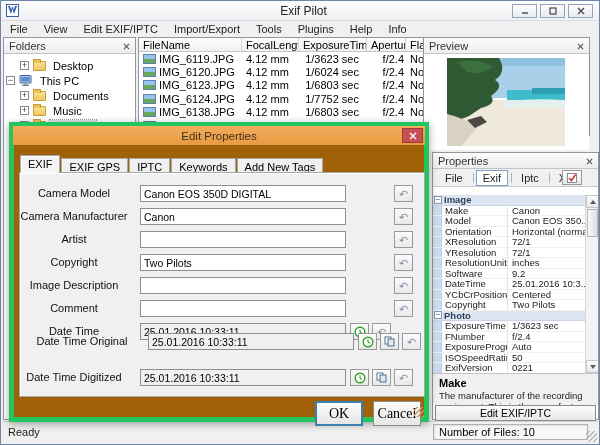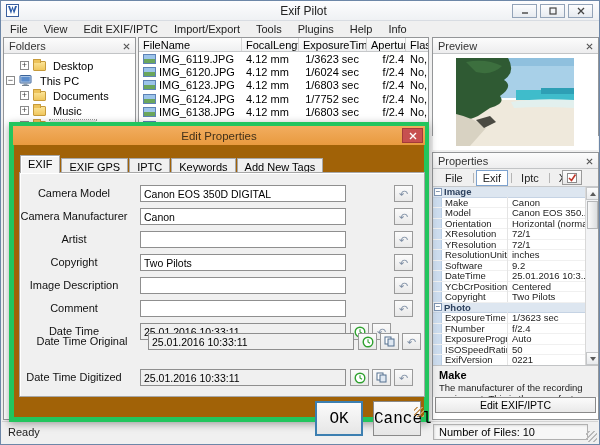--- a/index.html
+++ b/index.html
@@ -71,21 +71,21 @@
   
   .ptabs { display: flex; align-items: center; height: 18px; background: #f0f0f0;
            border-bottom: 1px solid #c6c8ca; padding-left: 5px; position: relative; }
   .ptab { padding: 1px 6px; margin-right: 1px; color: #222; border: 1px solid transparent; }
   .ptab.active { background: #fff; border: 1px solid #7da2ce; }
   .ptab-sep { width: 1px; height: 10px; background: #b5b5b5; margin: 0 2px; }
   .chkbtn { position: absolute; right: 16px; top: 1px; width: 20px; height: 15px;
             border: 1px solid #9a9a9a; background: linear-gradient(#fcfcfc,#e8e8e8);
             display: flex; align-items: center; justify-content: center; }
 
-  .pgrid { position: relative; height: 178px; overflow: hidden; background: #fff; font-size: 9.5px; }
+  .pgrid { position: relative; height: 178px; overflow: hidden; background: #fff; font-size: 9.5px; margin-top: 8px; }
   .pgrid-rows { position: absolute; left: 0; top: 0; right: 13px; }
   .prow { display: flex; height: 10.5px; align-items: center; border-bottom: 1px solid #f0f0f0; }
   .prow.group { background: #dde6f0; border-bottom: 1px solid #c5d3e4; }
   .pgbox { width: 8px; height: 8px; border: 1px solid #7f96b5; background: #fff; margin: 0 2px 0 1px;
            display: inline-flex; align-items: center; justify-content: center; font-size: 8px; line-height: 6px; color: #33527a; }
   .pgbox::before { content: "\2212"; }
   .pglabel { font-weight: bold; color: #2d415e; }
   .pgut { width: 9px; align-self: stretch; background: #ccdcee; border-right: 1px solid #b9cde4; flex: 0 0 9px; }
   .plabel { width: 66px; padding-left: 3px; overflow: hidden; white-space: nowrap; border-right: 1px solid #e4e4e4; color: #222; }
   .pval { flex: 1; padding-left: 4px; overflow: hidden; white-space: nowrap; color: #222; }
@@ -134,22 +134,22 @@
   .drow { position: absolute; left: 0; width: 406px; height: 17px; }
   .dlabel { position: absolute; left: 0; width: 120px; top: 2px; text-align: center; color: #111; }
   .dinput { position: absolute; left: 126px; top: 0; width: 206px; height: 17px;
             border: 1px solid #8f8f8f; background: #fff; font-family: inherit; font-size: 10.5px; padding: 0 3px; }
   .dinput.ro { background: #f0f0f0; }
   .dbtn { position: absolute; top: 0; width: 19px; height: 17px; border: 1px solid #9a9a9a;
           background: linear-gradient(#fbfbfb,#e9e9e9); display: flex; align-items: center; justify-content: center; padding: 0; }
   .dbtn.pos1 { left: 336px; } .dbtn.pos2 { left: 358px; } .dbtn.pos3 { left: 380px; }
   .ico-undo::before { content: "\21B6"; font-size: 11px; color: #7e8ea4; line-height: 1; }
 
-  .okbtn, .cancelbtn { position: absolute; width: 48px; height: 35px; border: 1px solid #8a8a8a;
-            background: linear-gradient(#fbfbfb,#e6e6e6); font-family: Liberation Mono, monospace; font-size: 16px; }
+  .okbtn, .cancelbtn { position: absolute; width: 48px; height: 25px; border: 1px solid #8a8a8a;
+            background: linear-gradient(#fbfbfb,#e6e6e6); font-family: Liberation Serif, serif; font-size: 14px; }
   .okbtn { left: 301px; top: 274px; border: 2px solid #3c7fb1; }
   .cancelbtn { left: 359px; top: 274px; }
   .dgrip { position: absolute; right: 0; bottom: 0; width: 10px; height: 10px;
            background: repeating-linear-gradient(135deg, transparent 0 2px, #c89b62 2px 3.5px); }
 </style>
 </head>
 <body>
 
 <div class="window">
 
@@ -297,21 +297,21 @@
           <span class="ico-img"></span>
           <span>IMG_6139.JPG</span>
         </span>
       <span class="fc c1">3.85 mm</span>
       <span class="fc c2">1/5435 sec</span>
       <span class="fc c3">f/2.4</span>
       <span class="fc c4">No, auto</span>
     </div>
   </div>
 
-  <div class="panel" style="left:431px; top:36px; width:167px; height:99px;">
+  <div class="panel" style="left:422px; top:36px; width:167px; height:99px;">
     <div class="phead">
       <span>Preview</span>
       <span class="x">
           <svg width="7" height="7" viewBox="0 0 8 8">
             <path d="M1 1 L7 7 M7 1 L1 7" stroke="#555" stroke-width="1.3"></path>
           </svg>
         </span>
     </div>
     <div class="preview-body">
       <svg class="preview-img" width="118" height="88" viewBox="0 0 118 88">

